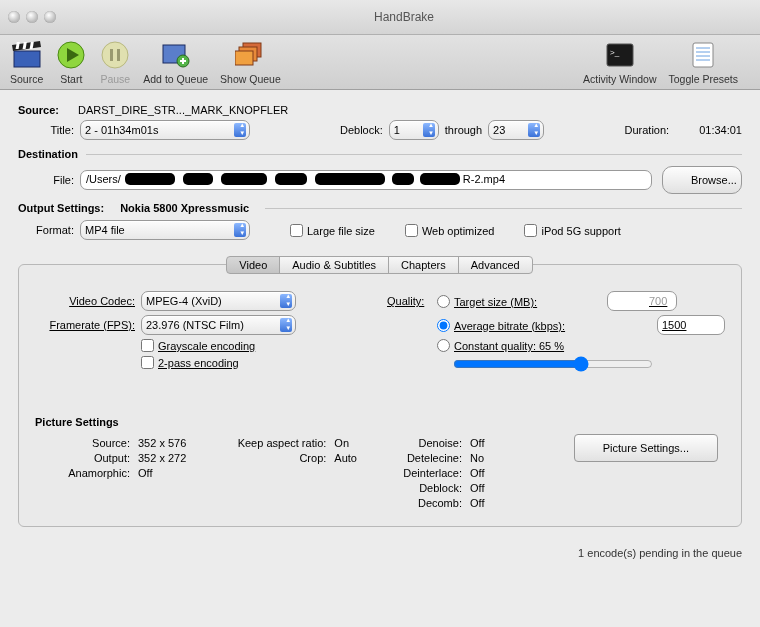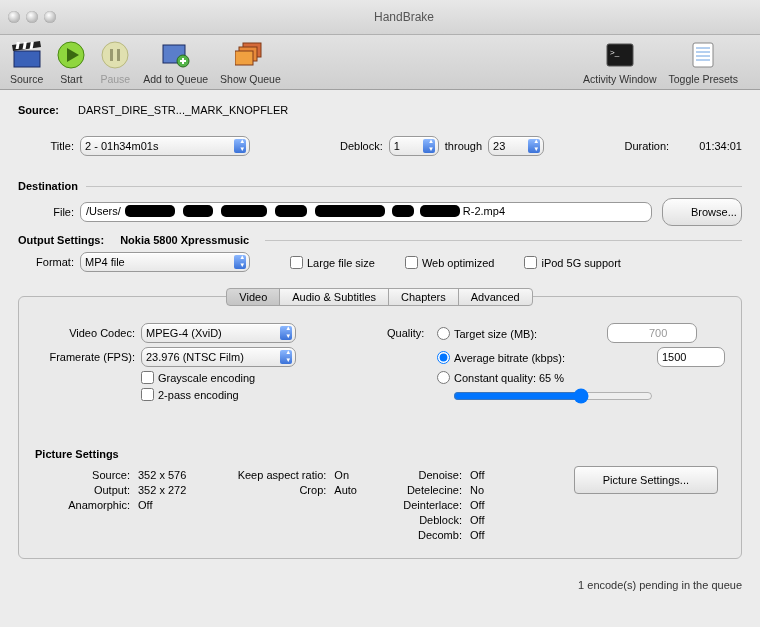--- a/index.html
+++ b/index.html
@@ -26,21 +26,21 @@
 .aqua-select::after { content:""; position:absolute; right:4px; top:3px; width:12px; height:14px; background: linear-gradient(#8cb8ff,#3b72d8); border-radius:2px; pointer-events:none; }
 .aqua-select::before { content:"▴\A▾"; white-space:pre; position:absolute; right:6px; top:1px; font-size:7px; line-height:8px; color:#fff; z-index:2; pointer-events:none; }
 .btn { background: linear-gradient(#fdfdfd,#e2e2e2); border:1px solid #999; border-radius:10px; padding:2px 28px; font-size:11px; height:28px; }
 input[type=checkbox], input[type=radio] { margin-right: 4px; vertical-align: -2px; }
 .tabs { display:flex; justify-content:center; position: relative; z-index: 2; margin-bottom: -10px; }
 .tab { background:linear-gradient(#f7f7f7,#e3e3e3); border:1px solid #a5a5a5; padding:2px 12px; font-size:11px; margin-left:-1px; }
 .tab:first-child { border-radius: 4px 0 0 4px; }
 .tab:last-child { border-radius: 0 4px 4px 0; }
 .tab.active { background:linear-gradient(#d8d8d8,#c4c4c4); }
 .panel { border:1px solid #b8b8b8; border-radius:6px; background:#eaeaea; padding:22px 16px 14px; }
-.grid2 { display:flex; gap: 56px; }
+.grid2 { display:flex; gap: 56px; text-decoration: underline; }
 .col { flex:1; }
 .right-align { text-align: right; display:inline-block; }
 .kv { display:flex; margin:3px 0; }
 .kv .k { width: 95px; text-align:right; margin-right:8px; }
 .ps-grid { display:flex; gap:30px; }
 .slider { width:200px; }
 .status { text-align:right; padding: 10px 18px 0; font-size:11px; color:#333; }
 svg { display:block; }
 .file-blot { display:inline-block; height:12px; background:#000; border-radius:5px; vertical-align:middle; }
 </style>
@@ -138,21 +138,21 @@
     <span class="lbl" style="width:60px">Source:</span>
     <span>DARST_DIRE_STR..._MARK_KNOPFLER</span>
   </div>
   <div class="row">
     <span class="right-align" style="width:56px;margin-right:6px">Title:</span>
     <span class="aqua-select"><select style="width:170px"><option>2 - 01h34m01s</option></select></span>
     <span style="width:90px"></span>
     <span>Deblock:</span>
     <span class="aqua-select" style="margin:0 6px"><select style="width:50px"><option>1</option></select></span>
     <span>through</span>
-    <span class="aqua-select" style="margin:16px 6px"><select style="width:56px"><option>23</option></select></span>
+    <span class="aqua-select" style="margin:0 6px"><select style="width:56px"><option>23</option></select></span>
     <span class="spacer"></span>
     <span style="margin-right:30px">Duration:</span>
     <span>01:34:01</span>
   </div>
 
   <div class="section-head">
     <span class="lbl">Destination</span>
     <div class="hr"></div>
   </div>
   <div class="row">
@@ -212,21 +212,21 @@
           <label><input type="checkbox" style=""><span>Grayscale encoding</span></label>
         </div>
         <div class="row" style="padding-left:106px">
           <label><input type="checkbox" style=""><span>2-pass encoding</span></label>
         </div>
       </div>
       <div class="col">
         <div class="row">
           <span style="width:50px">Quality:</span>
           <label style="width:170px"><input type="radio" name="q" style=""><span>Target size (MB):</span></label>
-          <input type="text" style="width: 90px; color: rgb(153, 153, 153); padding-left: 41px;" value="700">
+          <input type="text" style="width: 70px; color: rgb(153, 153, 153); padding-left: 41px;" value="700">
         </div>
         <div class="row">
           <span style="width:50px"></span>
           <label style="width:188px"><input type="radio" name="q" checked="" style=""><span>Average bitrate (kbps):</span></label>
           <input type="text" style="width: 68px; margin-left: 32px;" value="1500">
         </div>
         <div class="row">
           <span style="width:50px"></span>
           <label><input type="radio" name="q" style=""><span>Constant quality: 65 %</span></label>
         </div>

